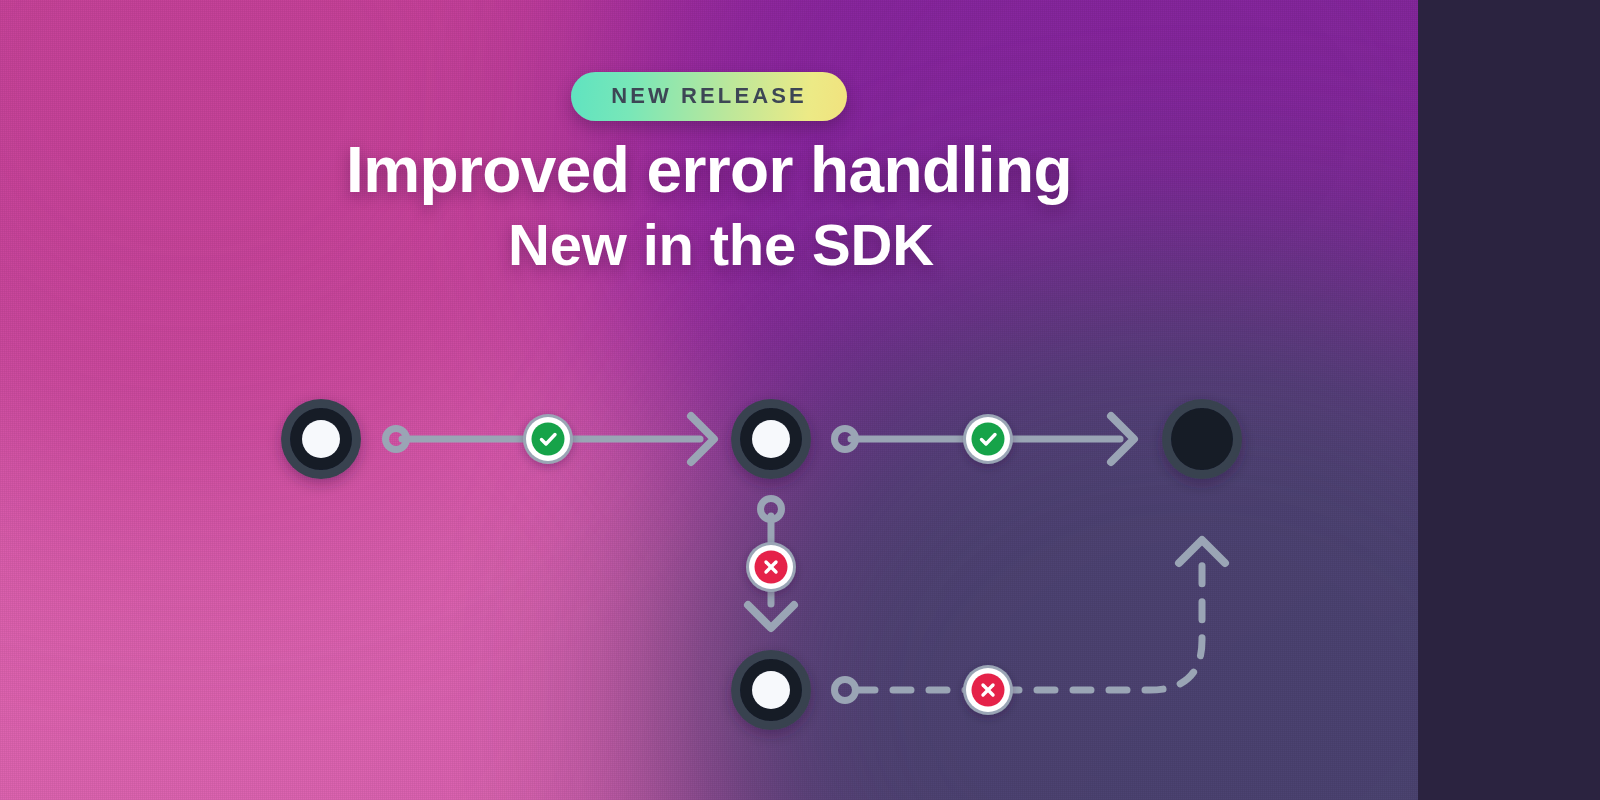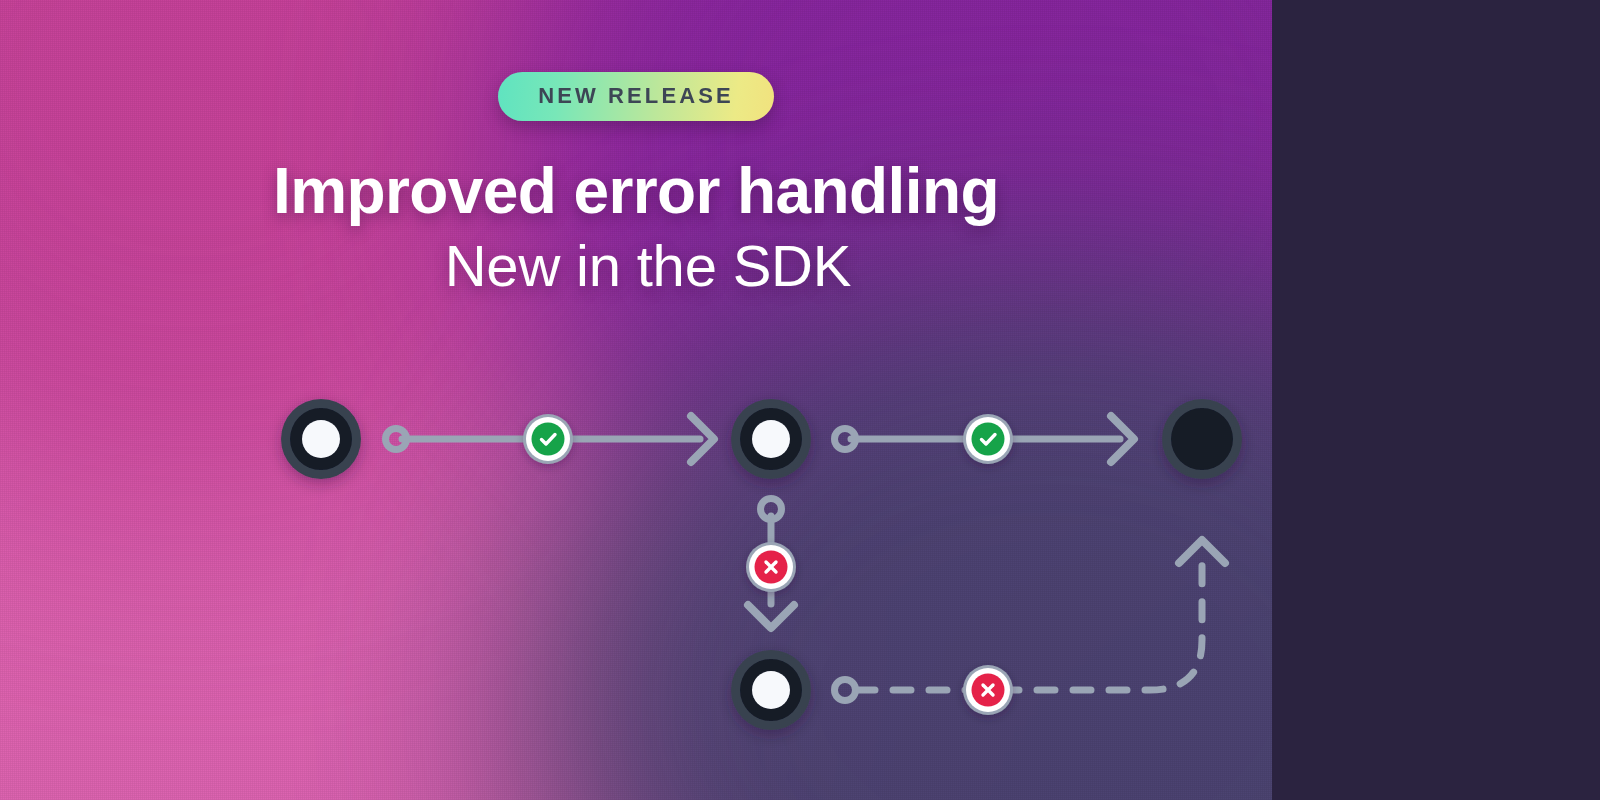--- a/index.html
+++ b/index.html
@@ -2,21 +2,21 @@
 <html><head>
 <meta charset="utf-8">
 <style>
   html, body {
     margin: 0;
     padding: 0;
     background: #2b2340;
   }
   #stage {
     position: relative;
-    width: 1272px;
+    width: 1418px;
     height: 800px;
     overflow: hidden;
     font-family: "Liberation Sans", sans-serif;
   }
 
   
   .bg-base {
     position: absolute;
     inset: 0;
     background: linear-gradient(118deg,
@@ -81,33 +81,33 @@
     border-radius: 40px;
     background: linear-gradient(96deg, #5fe3c0 0%, #78e7b8 22%, #bde79a 58%, #ecea86 86%, #f1e27e 100%);
     color: #3d4655;
     font-size: 22px;
     font-weight: bold;
     letter-spacing: 3.1px;
     line-height: 1;
     box-shadow: 0 7px 16px rgba(45, 12, 52, .30);
   }
   .title {
-    margin: 36px 0 0;
+    margin: 15px 0 0;
     color: #ffffff;
     font-size: 64px;
     font-weight: bold;
     letter-spacing: -0.6px;
     line-height: 1.08;
     text-shadow: 0 5px 14px rgba(55, 14, 60, .38);
   }
   .subtitle {
     margin: 8px 0 0;
     color: #ffffff;
     font-size: 58px;
-    font-weight: normal;
+    font-weight: bold;
     letter-spacing: -0.2px;
     line-height: 1.1;
     text-shadow: 0 5px 14px rgba(55, 14, 60, .34);
     padding-left: 24px;
   }
 
   
   .diagram {
     position: absolute;
     inset: 0;

